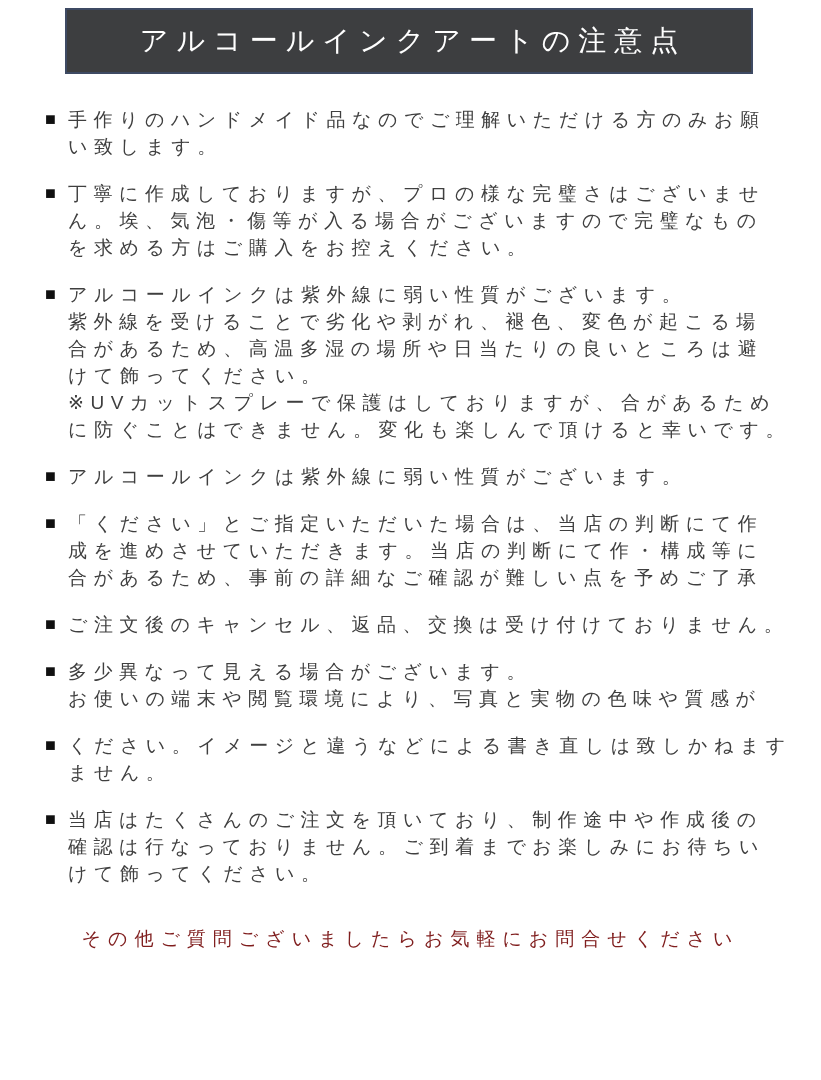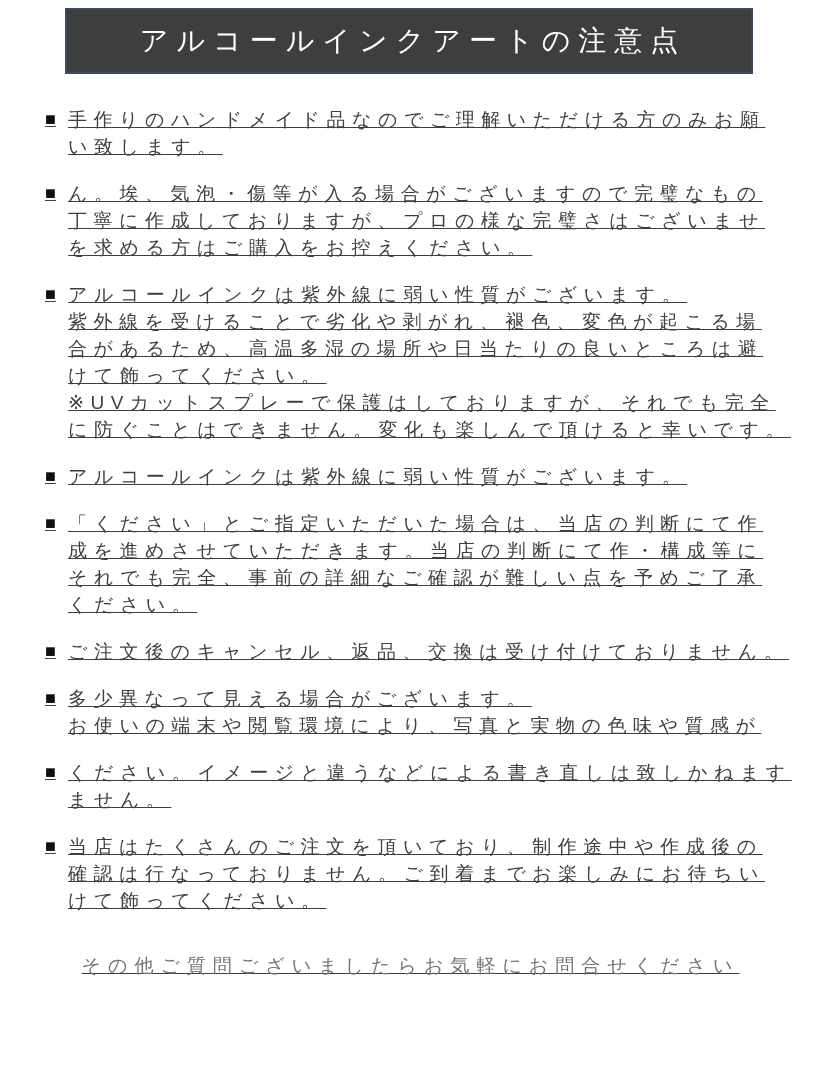--- a/index.html
+++ b/index.html
@@ -8,21 +8,20 @@
     background: #ffffff;
   }
   .page {
     position: relative;
     width: 821px;
     height: 1040px;
     background: #ffffff;
     font-family: "Liberation Sans", "DejaVu Sans", sans-serif;
     color: #3f3f3f;
     overflow: hidden;
-    text-decoration: underline;
   }
   .banner {
     box-sizing: border-box;
     margin: 8px 0 0 65px;
     width: 688px;
     height: 66px;
     background: #3d3e40;
     border: 2px solid #3e4a63;
     display: flex;
     align-items: center;
@@ -59,21 +58,21 @@
   .notice-line {
     letter-spacing: 6.5px;
     white-space: nowrap;
   }
   .footer-note {
     margin-top: 38px;
     text-align: center;
     font-size: 19px;
     line-height: 27px;
     letter-spacing: 7px;
-    color: #737373;
+    color: #7f1d1d;
     white-space: nowrap;
   }
 </style>
 </head>
 <body>
 
 <div class="page" style="background: rgb(255, 255, 255); color: rgb(63, 63, 63);">
 
   <div class="banner" style="background: rgb(61, 62, 64); border-color: rgb(62, 74, 99);">
     <span class="banner-title" style="color: rgb(255, 255, 255);">アルコールインクアートの注意点</span>
@@ -84,52 +83,51 @@
     <span class="bullet">■</span>
     <div class="lines">
           <div class="notice-line">手作りのハンドメイド品なのでご理解いただける方のみお願</div>
           <div class="notice-line">い致します。</div>
         </div>
   </div>
 
   <div class="notice-item">
     <span class="bullet">■</span>
     <div class="lines">
+          <div class="notice-line">丁寧に作成しておりますが、プロの様な完璧さはございませ</div>
           <div class="notice-line">ん。埃、気泡・傷等が入る場合がございますので完璧なもの</div>
-          <div class="notice-line">丁寧に作成しておりますが、プロの様な完璧さはございませ</div>
           <div class="notice-line">を求める方はご購入をお控えください。</div>
         </div>
   </div>
 
   <div class="notice-item">
     <span class="bullet">■</span>
     <div class="lines">
           <div class="notice-line">アルコールインクは紫外線に弱い性質がございます。</div>
           <div class="notice-line">紫外線を受けることで劣化や剥がれ、褪色、変色が起こる場</div>
           <div class="notice-line">合があるため、高温多湿の場所や日当たりの良いところは避</div>
           <div class="notice-line">けて飾ってください。</div>
-          <div class="notice-line">※UVカットスプレーで保護はしておりますが、それでも完全</div>
+          <div class="notice-line">※UVカットスプレーで保護はしておりますが、合があるため</div>
           <div class="notice-line">に防ぐことはできません。変化も楽しんで頂けると幸いです。</div>
         </div>
   </div>
 
   <div class="notice-item">
     <span class="bullet">■</span>
     <div class="lines">
           <div class="notice-line">アルコールインクは紫外線に弱い性質がございます。</div>
         </div>
   </div>
 
   <div class="notice-item">
     <span class="bullet">■</span>
     <div class="lines">
           <div class="notice-line">「ください」とご指定いただいた場合は、当店の判断にて作</div>
           <div class="notice-line">成を進めさせていただきます。当店の判断にて作・構成等に</div>
-          <div class="notice-line">それでも完全、事前の詳細なご確認が難しい点を予めご了承</div>
-          <div class="notice-line">ください。</div>
+          <div class="notice-line">合があるため、事前の詳細なご確認が難しい点を予めご了承</div>
         </div>
   </div>
 
   <div class="notice-item">
     <span class="bullet">■</span>
     <div class="lines">
           <div class="notice-line">ご注文後のキャンセル、返品、交換は受け付けておりません。</div>
         </div>
   </div>
 

